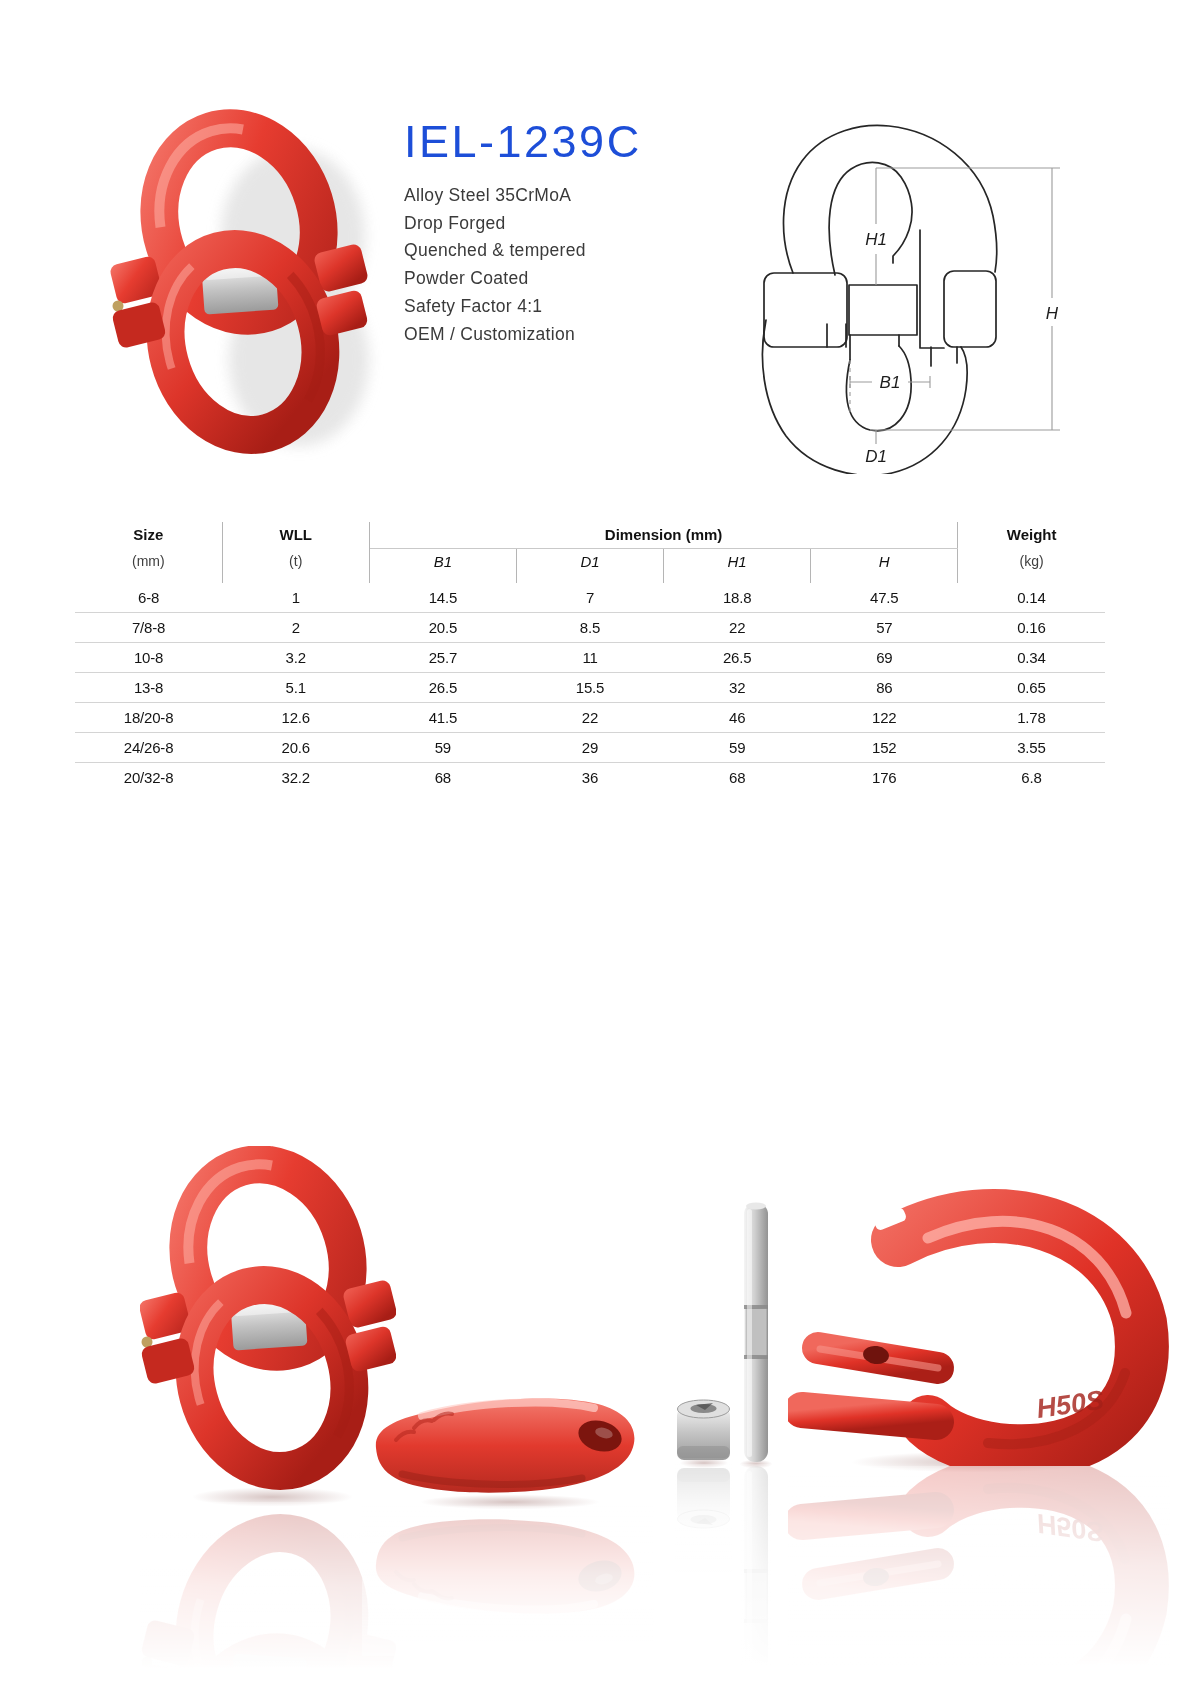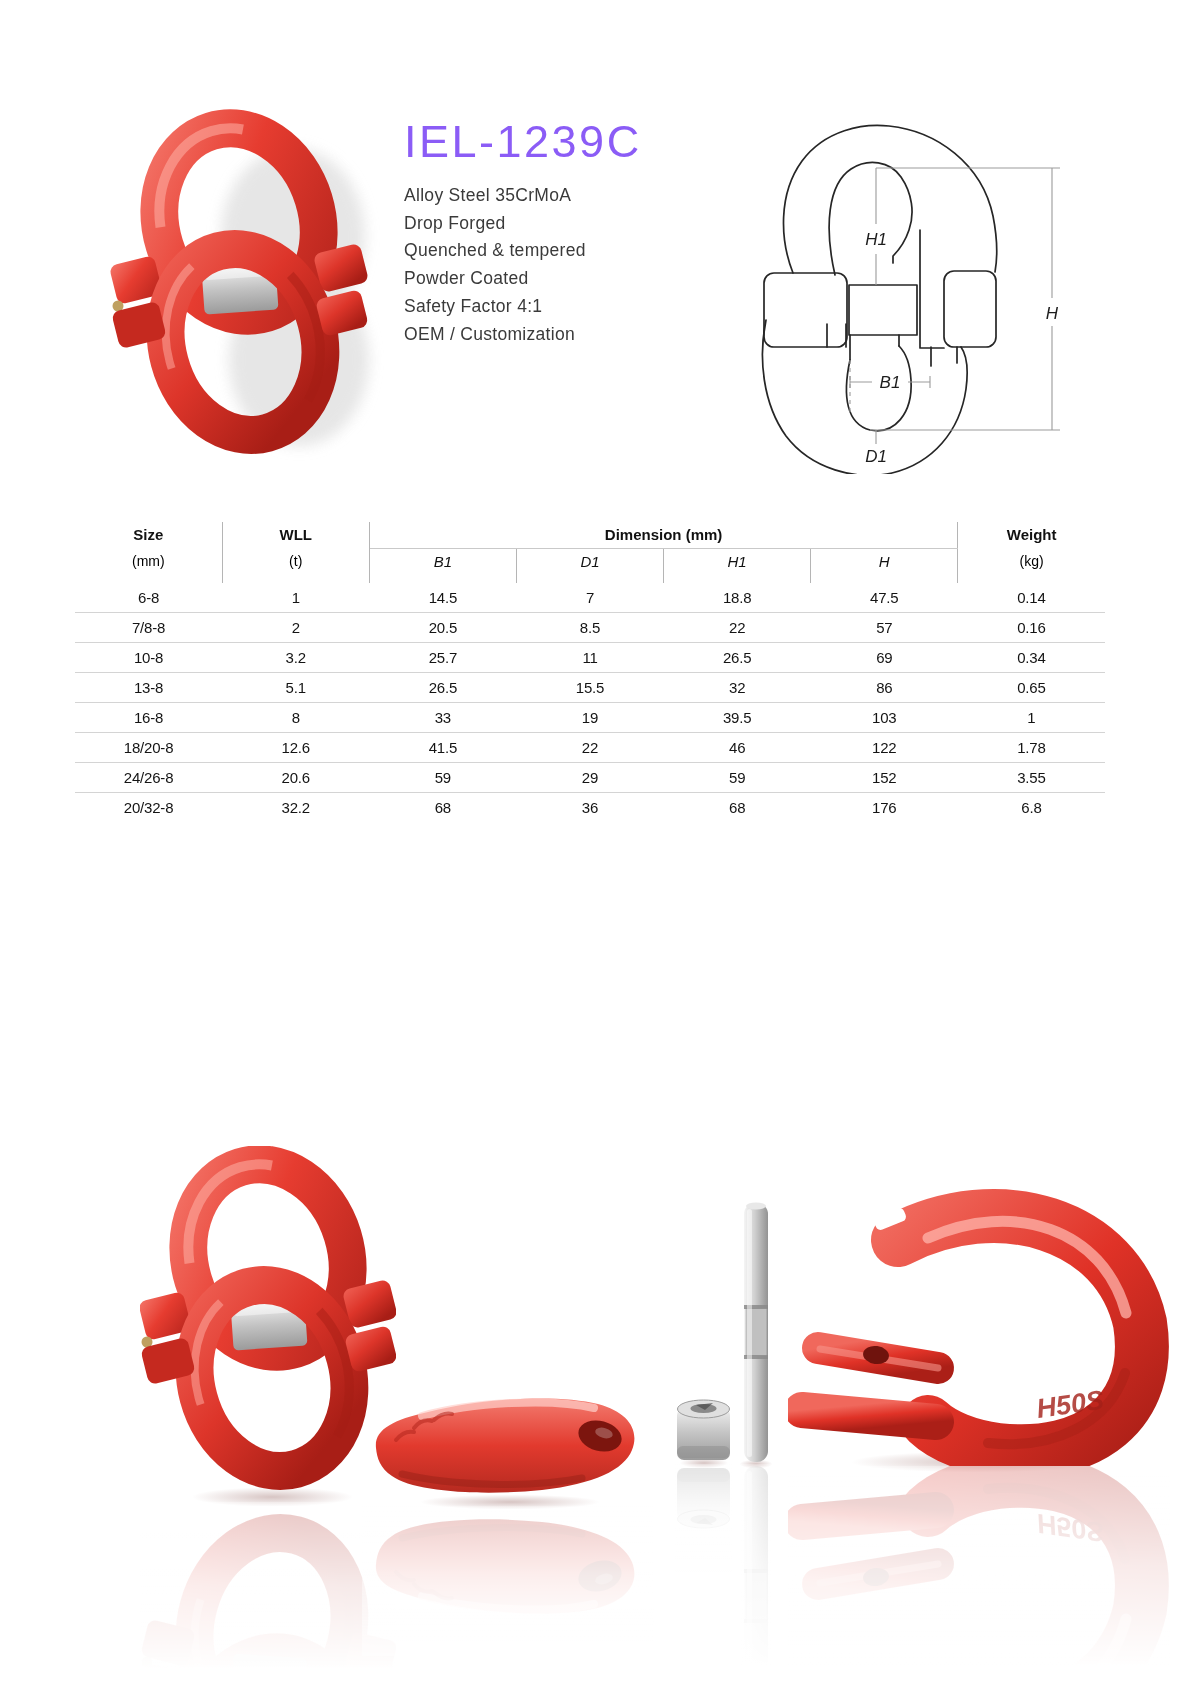--- a/index.html
+++ b/index.html
@@ -1,37 +1,37 @@
 <!DOCTYPE html>
 <html style="--page-bg: #ffffff; --red: #e23a2e; --red-dark: #b3241c; --silver: #c6c6c6; --outline: #262626; --dim-line: #9b9b9b; --row-line: #d4d4d4; --header-line: #b5b5b5;"><head>
 <meta charset="utf-8">
 <style>
   html,body{margin:0;padding:0;background:#ffffff;}
   .page{position:relative;width:1181px;height:1687px;background:var(--page-bg,#fff);overflow:hidden;
         font-family:"Liberation Sans",sans-serif;color:#222;}
   
   .hero-photo{position:absolute;left:95px;top:108px;width:300px;height:360px;}
   .title-block{position:absolute;left:404px;top:116px;width:330px;}
-  .title-block h1{margin:0;font-size:45px;font-weight:400;letter-spacing:2.5px;color:#8b5cf6;}
+  .title-block h1{margin:0;font-size:45px;font-weight:400;letter-spacing:2.5px;color:#1d4ed8;}
   .features{list-style:none;margin:14px 0 0 0;padding:0;white-space:nowrap;}
   .features li{font-size:17.5px;line-height:27.7px;color:#3a3a3a;letter-spacing:.3px;}
   .diagram{position:absolute;left:694px;top:112px;width:380px;height:362px;}
   .ol{stroke:var(--outline,#262626);stroke-width:1.7;fill:none;stroke-linejoin:round;stroke-linecap:round;}
   .dim{stroke:var(--dim-line,#9b9b9b);stroke-width:1.1;fill:none;}
   .dimtext{font:italic 17px "Liberation Sans",sans-serif;fill:#1d1d1d;}
   
   .spec{position:absolute;left:75px;top:522px;width:1030px;}
   table{width:100%;border-collapse:collapse;table-layout:fixed;}
   col{width:14.285%;}
   th,td{text-align:center;padding:0;}
   thead th{font-size:15px;font-weight:bold;color:#111;padding:4px 0 5px;}
   thead .hrow2 th{padding-bottom:13px;}
   th.vline{border-right:1px solid var(--header-line,#b5b5b5);}
   th.dimgroup{border-bottom:1px solid #c9c9c9;margin-top:12px;}
-  th.unit{font-weight:normal;font-size:14px;color:#000000;}
+  th.unit{font-weight:normal;font-size:14px;color:#404040;}
   th.dimcol{font-weight:normal;font-style:italic;font-size:15px;}
   tbody td{height:29px;font-size:15px;color:#141414;letter-spacing:-.2px;}
   tbody tr + tr td{border-top:1px solid var(--row-line,#d4d4d4);}
   
   .g-item{position:absolute;}
   .refl{position:absolute;overflow:hidden;opacity:.5;}
   .refl svg{position:absolute;left:0;top:0;transform:scaleY(-1);}
   .refl-fade{position:absolute;left:0;top:0;right:0;bottom:0;
              background:linear-gradient(to bottom,rgba(255,255,255,.5) 0%,rgba(255,255,255,.82) 45%,#fff 90%);}
   .cshadow{position:absolute;border-radius:50%;
@@ -243,29 +243,20 @@
           <tr>
             <td>13-8</td>
             <td>5.1</td>
             <td>26.5</td>
             <td>15.5</td>
             <td>32</td>
             <td>86</td>
             <td>0.65</td>
           </tr>
           <tr>
-            <td>16-8</td>
-            <td>8</td>
-            <td>33</td>
-            <td>19</td>
-            <td>39.5</td>
-            <td>103</td>
-            <td>1</td>
-          </tr>
-          <tr>
             <td>18/20-8</td>
             <td>12.6</td>
             <td>41.5</td>
             <td>22</td>
             <td>46</td>
             <td>122</td>
             <td>1.78</td>
           </tr>
           <tr>
             <td>24/26-8</td>

